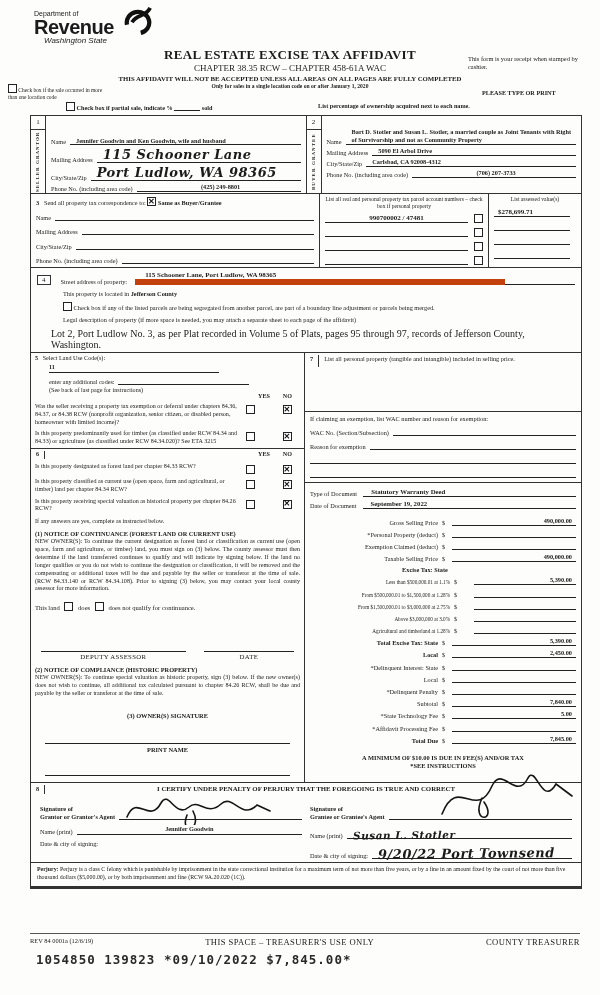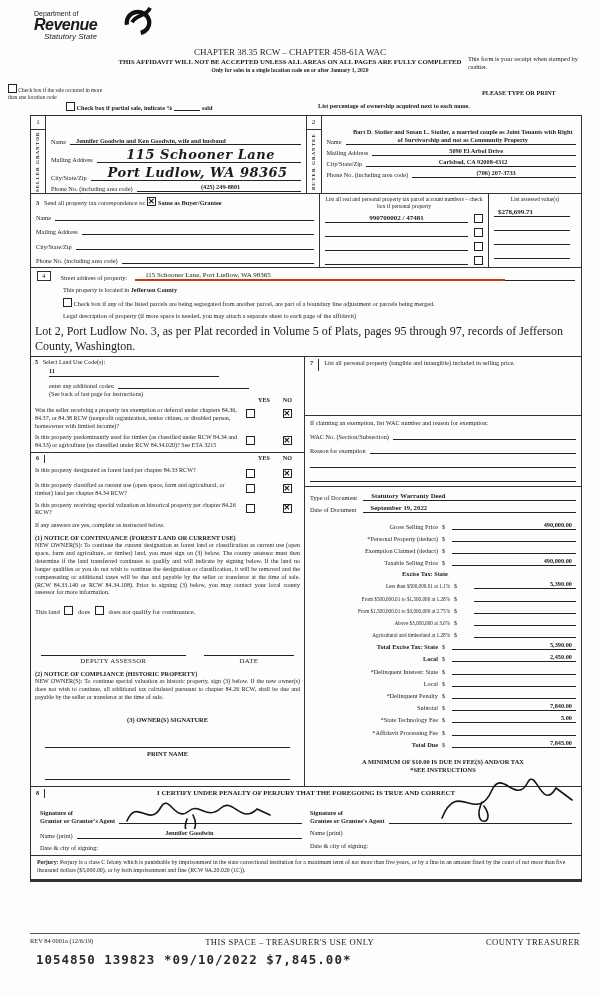--- a/index.html
+++ b/index.html
@@ -2,21 +2,21 @@
 <html><head>
 <meta charset="utf-8">
 <style>
   html,body{margin:0;padding:0;background:#e8e8e6;}
   .page{position:relative;width:600px;height:995px;background:#fdfdfb;margin:0 auto;
         font-family:"Liberation Serif", serif;color:#1b1b1b;overflow:hidden;}
   .b{font-weight:bold;}
   
   .logo{position:absolute;top:10px;left:34px;line-height:1;}
   .logo .dept{font-size:7px;font-family:"Liberation Sans",sans-serif;}
-  .logo .rev{font-size:16px;font-weight:bold;font-family:"Liberation Sans",sans-serif;letter-spacing:-0.5px;font-style:italic;}
+  .logo .rev{font-size:20px;font-weight:bold;font-family:"Liberation Sans",sans-serif;letter-spacing:-0.5px;}
   .logo .st{font-size:8px;font-style:italic;font-family:"Liberation Sans",sans-serif;margin-left:10px;}
   .logo-mark{position:absolute;left:88px;top:-4px;}
   .titleblock{position:absolute;top:47px;left:110px;width:360px;text-align:center;line-height:1.25;}
   .titleblock .t1{font-size:13px;font-weight:bold;letter-spacing:0.3px;}
   .titleblock .t2{font-size:9px;}
   .titleblock .t3{font-size:6.8px;font-weight:bold;}
   .titleblock .t4{font-size:5.6px;font-weight:bold;}
   .receiptnote{position:absolute;top:55px;left:468px;width:112px;font-size:6.4px;line-height:1.3;}
   .printnote{position:absolute;top:89px;left:482px;font-size:6.2px;}
   .chk1{position:absolute;top:84px;left:8px;width:102px;font-size:5.4px;line-height:1.25;}
@@ -35,42 +35,42 @@
   .parties{display:flex;}
   .party{width:50%;display:flex;}
   .party+.party{border-left:1px solid #333;}
   .pstrip{width:14px;border-right:1px solid #333;display:flex;flex-direction:column;align-items:center;flex-shrink:0;}
   .pnum{font-size:7px;padding:2px 0 3px;border-bottom:1px solid #333;width:100%;text-align:center;}
   .vlab{flex:1;display:flex;align-items:center;justify-content:center;writing-mode:vertical-rl;transform:rotate(180deg);
         font-size:5px;font-weight:bold;letter-spacing:1px;line-height:1.1;text-align:center;}
   .pfields{flex:1;padding:2px 5px 1px 5px;font-size:6.3px;}
   .prow{display:flex;align-items:flex-end;margin-top:2px;}
   .plab{flex-shrink:0;margin-right:4px;}
-  .pval{flex:1;border-bottom:1px solid #222;font-weight:bold;padding:0 2px 0 6px;min-height:8px;text-align:center;}
+  .pval{flex:1;border-bottom:1px solid #222;font-weight:bold;padding:0 2px 0 6px;min-height:8px;}
   .pname-tall{min-height:24px;display:flex;align-items:flex-end;}
   .hand{font-family:"DejaVu Serif",serif;font-style:italic;font-weight:bold;font-size:13px;transform:rotate(-0.6deg);
         letter-spacing:0.5px;white-space:nowrap;}
   .hand.sm{font-size:10.5px;}
   
   .corr{display:flex;font-size:6.3px;}
   .corr-left{width:278px;padding:3px 5px;}
   .corr-mid{width:158px;border-left:1px solid #333;padding:2px 5px;}
   .corr-right{flex:1;border-left:1px solid #333;padding:2px 5px;}
   .corr-row{display:flex;align-items:flex-end;margin-top:5.5px;}
   .corr-row .plab{margin-right:4px;}
   .fill{flex:1;border-bottom:1px solid #222;min-height:8px;}
   .midhead{font-size:5.6px;text-align:center;line-height:1.2;}
   .midrow{display:flex;align-items:flex-end;margin-top:5px;}
   .midrow .fill{margin-right:6px;text-align:center;font-weight:bold;font-size:7px;}
   
   .s4{padding:3px 6px 2px;font-size:6.3px;}
   .s4row{display:flex;align-items:flex-end;}
-  .s4 .street{flex:0 0 360px;border-bottom:2px solid #c2410c;font-weight:normal;text-align:left;padding-left:10px;font-size:7px;}
+  .s4 .street{flex:0 0 360px;border-bottom:6px solid #c2410c;font-weight:bold;text-align:left;padding-left:10px;font-size:7px;}
   .s4line{margin-top:5px;}
-  .legal-desc{padding:3px 4px 2px;font-size:12px;}
+  .legal-desc{padding:3px 4px 2px;font-size:10px;margin-left:16px;}
   
   .cols{display:flex;}
   .colL{width:273px;border-right:1px solid #333;font-size:6.1px;}
   .colR{flex:1;font-size:6.3px;position:relative;}
   .s5{padding:2px 4px 3px;border-bottom:1px solid #333;}
   .qhead{display:flex;justify-content:flex-end;gap:13px;padding-right:8px;font-weight:bold;}
   .q{display:flex;margin-top:4px;}
   .qtext{flex:1;padding-right:6px;line-height:1.25;}
   .ans{width:46px;flex-shrink:0;display:flex;justify-content:space-between;padding-right:8px;align-items:flex-start;padding-top:2px;}
   .s6{padding:2px 4px;}
@@ -131,30 +131,31 @@
   svg.scrawl path{fill:none;stroke:#151515;stroke-width:1.6;stroke-linecap:round;}
 </style>
 </head>
 <body>
 
 <div class="page">
 
   <div class="logo">
     <div class="dept">Department of</div>
     <div class="rev">Revenue</div>
-    <div class="st">Statutory State</div>
+    <div class="st">Washington State</div>
     <span class="logo-mark">
       <svg width="30" height="30" viewBox="0 0 24 24">
           <path d="M4 15 A9 8.5 0 1 1 15 21.5" fill="none" stroke="#111" stroke-width="3.4"></path>
           <path d="M8 13 C 12 6, 19 9, 22.5 1.5" fill="none" stroke="#111" stroke-width="3"></path>
         </svg>
     </span>
   </div>
 
   <div class="titleblock">
+    <div class="t1">REAL ESTATE EXCISE TAX AFFIDAVIT</div>
     <div class="t2">CHAPTER 38.35 RCW – CHAPTER 458-61A WAC</div>
     <div class="t3">THIS AFFIDAVIT WILL NOT BE ACCEPTED UNLESS ALL AREAS ON ALL PAGES ARE FULLY COMPLETED</div>
     <div class="t4">Only for sales in a single location code on or after January 1, 2020</div>
   </div>
 
   <div class="receiptnote">This form is your receipt when stamped by cashier.</div>
   <div class="printnote b">PLEASE TYPE OR PRINT</div>
 
   <div class="chk1">
     <span class="cb"></span>
@@ -585,23 +586,29 @@
           </svg>
           <div class="s8row">
             <span class="s8lab">
               <span>Signature of</span><br>
               <span>Grantee or Grantee's Agent</span>
             </span>
             <span class="s8fill" style="min-height:20px;"></span>
           </div>
           <div class="s8row">
             <span class="s8lab" style="font-weight:normal;">Name (print)</span>
+            <span class="s8fill" style="min-height:13px;">
+              <span class="handline hand sm">Susan L. Stotler</span>
+            </span>
           </div>
           <div class="s8row">
             <span class="s8lab" style="font-weight:normal;">Date &amp; city of signing:</span>
+            <span class="s8fill" style="min-height:14px;">
+              <span class="handline hand">9/20/22  Port Townsend</span>
+            </span>
           </div>
         </div>
       </div>
     </div>
 
     <div class="sec perjury">
       <span class="b">Perjury:</span>
       <span>Perjury is a class C felony which is punishable by imprisonment in the state correctional institution for a maximum term of not more than five years, or by a fine in an amount fixed by the court of not more than five thousand dollars ($5,000.00), or by both imprisonment and fine (RCW 9A.20.020 (1C)).</span>
     </div>
   </div>

